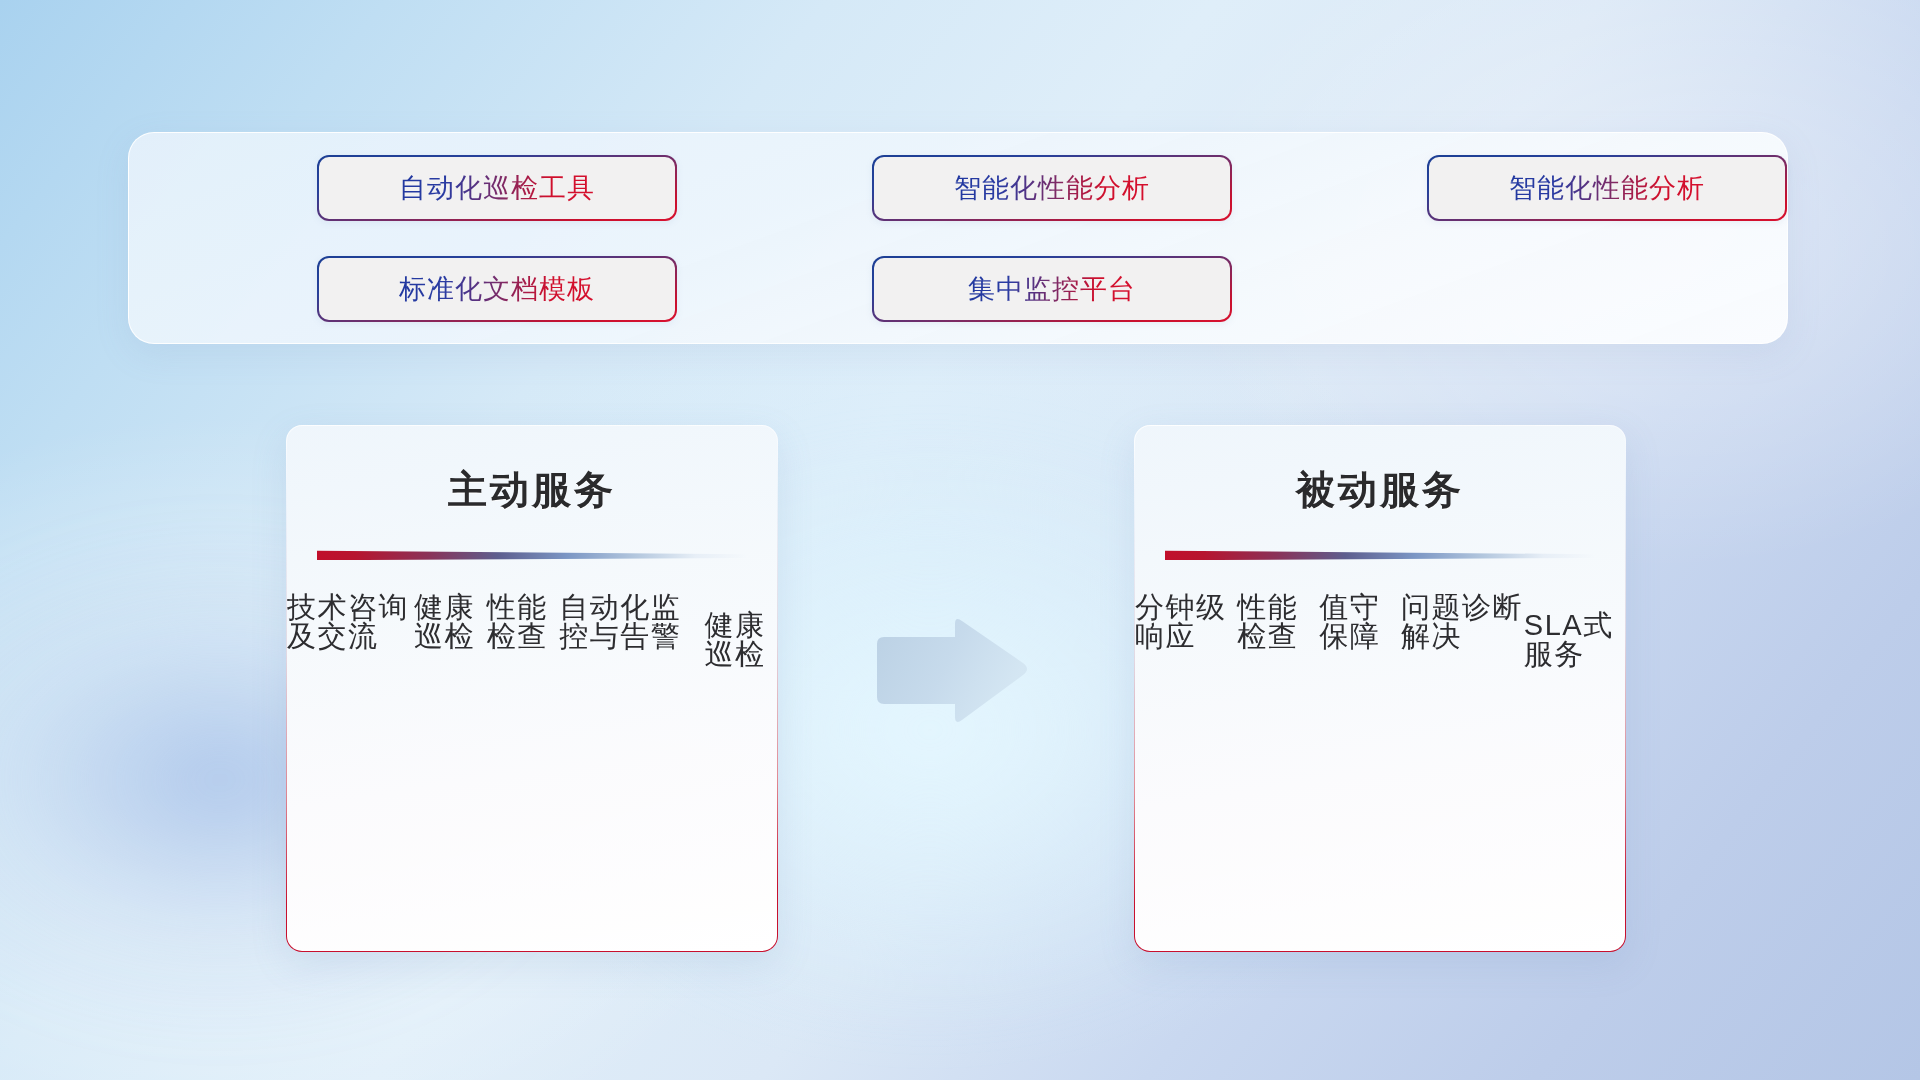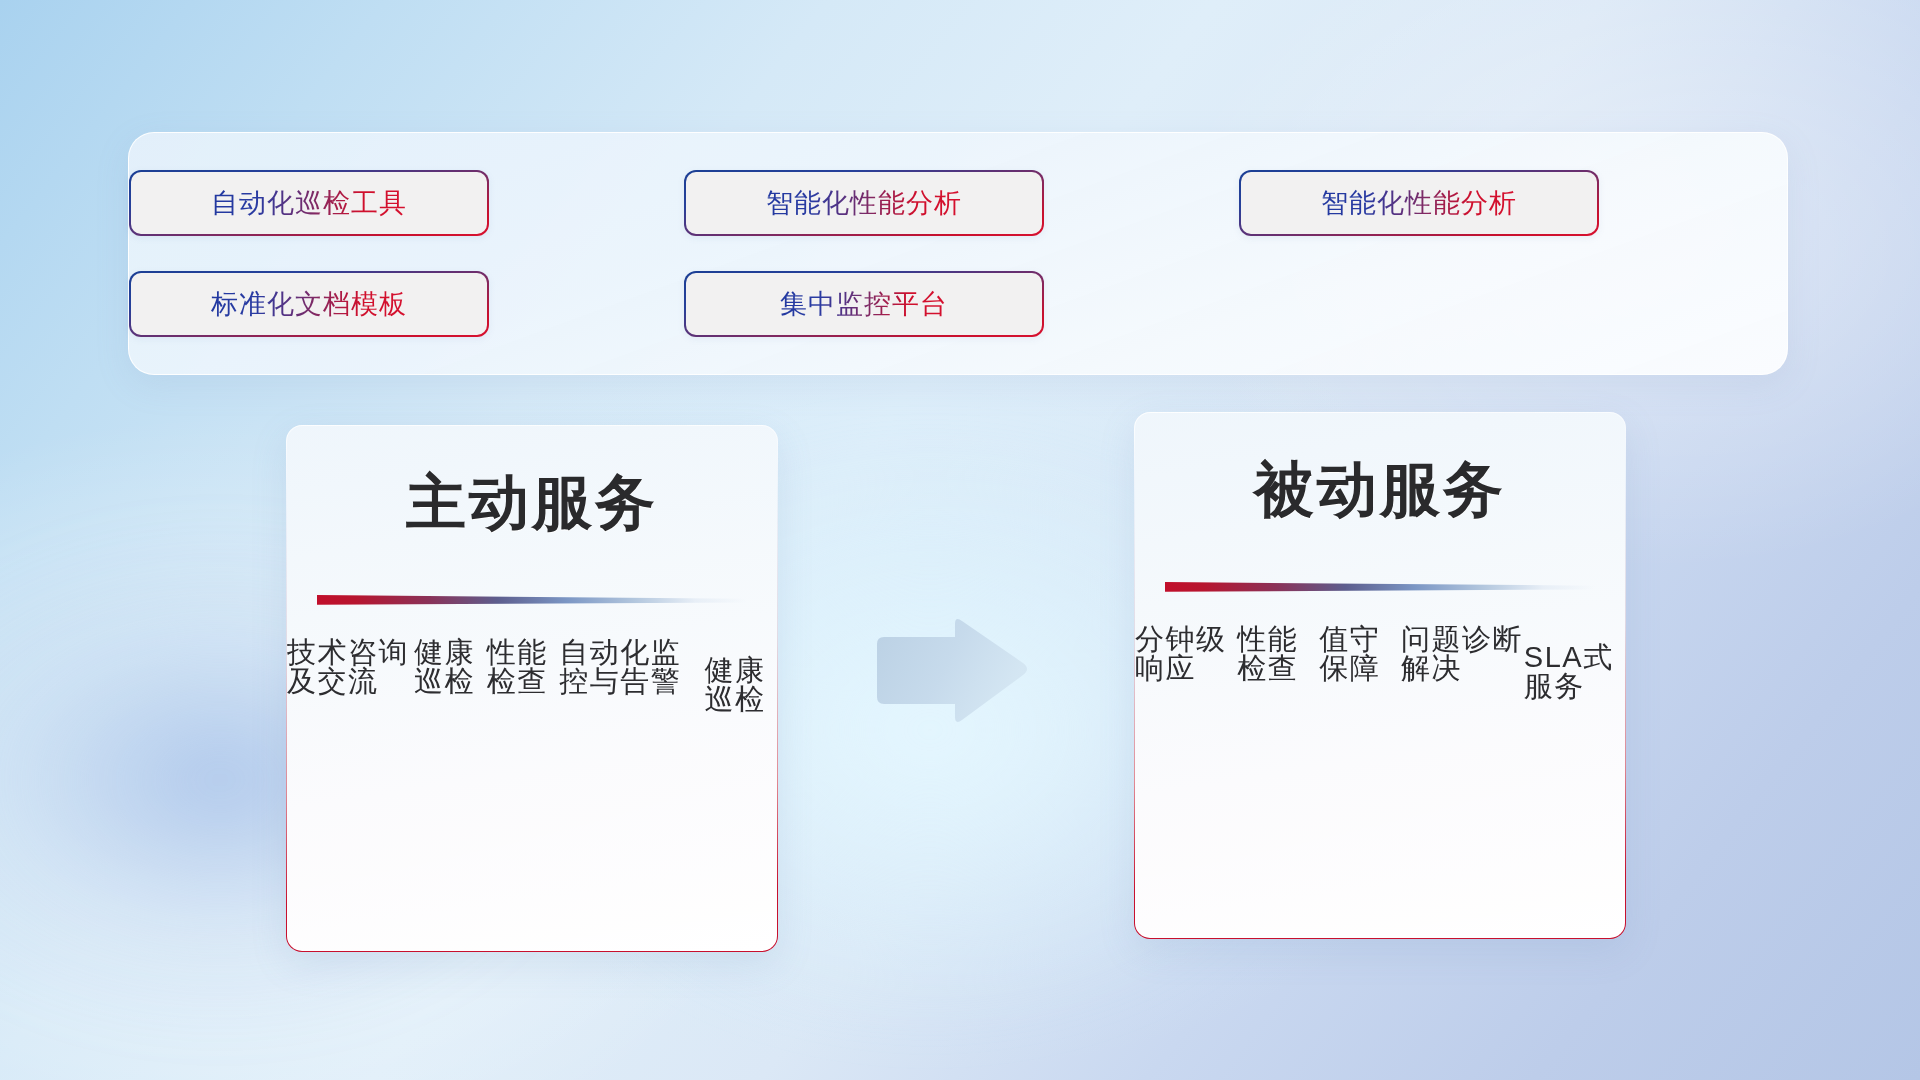--- a/index.html
+++ b/index.html
@@ -49,33 +49,33 @@
     filter: blur(30px);
     pointer-events: none;
   }
 
   
   #capability-panel {
     position: absolute;
     left: 128px;
     top: 132px;
     width: 1660px;
-    height: 243px;
+    height: 212px;
     border-radius: 26px;
     border: 1.5px solid rgba(255,255,255,0.92);
     background: linear-gradient(160deg,
         rgba(229,241,251,0.92) 0%,
         rgba(237,245,252,0.92) 38%,
         rgba(246,250,253,0.94) 70%,
         rgba(252,253,255,0.95) 100%);
     box-shadow: 0 10px 34px rgba(120,150,190,0.13);
     box-sizing: border-box;
     display: flex;
     align-items: center;
-    justify-content: flex-start;
+    justify-content: flex-end;
   }
   #capability-grid {
     display: grid;
     grid-template-columns: repeat(3, 360px);
     grid-template-rows: repeat(2, 66px);
     column-gap: 195px;
     row-gap: 35px;
   }
   .pill {
     position: relative;
@@ -119,26 +119,26 @@
         rgba(255,255,255,0.96) 0%,
         rgba(236,242,250,0.95) 16%,
         rgba(226,216,226,0.9) 42%,
         rgba(226,120,130,0.85) 68%,
         #c8102e 88%,
         #c8102e 100%) border-box;
     border: 1.8px solid transparent;
     box-shadow: 0 12px 36px rgba(110,140,185,0.15);
   }
   #card-proactive { left: 286px; top: 425px; }
-  #card-reactive  { left: 1134px; top: 412px; }
+  #card-reactive  { left: 1134px; top: 425px; }
 
   .card-title {
     text-align: center;
     margin-top: 37px;
-    font-size: 60px;
+    font-size: 39px;
     font-weight: 700;
     letter-spacing: 3px;
     color: #2a2a2c;
     text-shadow: 0 1px 0 rgba(255,255,255,0.9);
   }
   .card-divider {
     margin: 28px auto 0 auto;
     width: 430px;
     height: 11px;
     background: linear-gradient(92deg,

